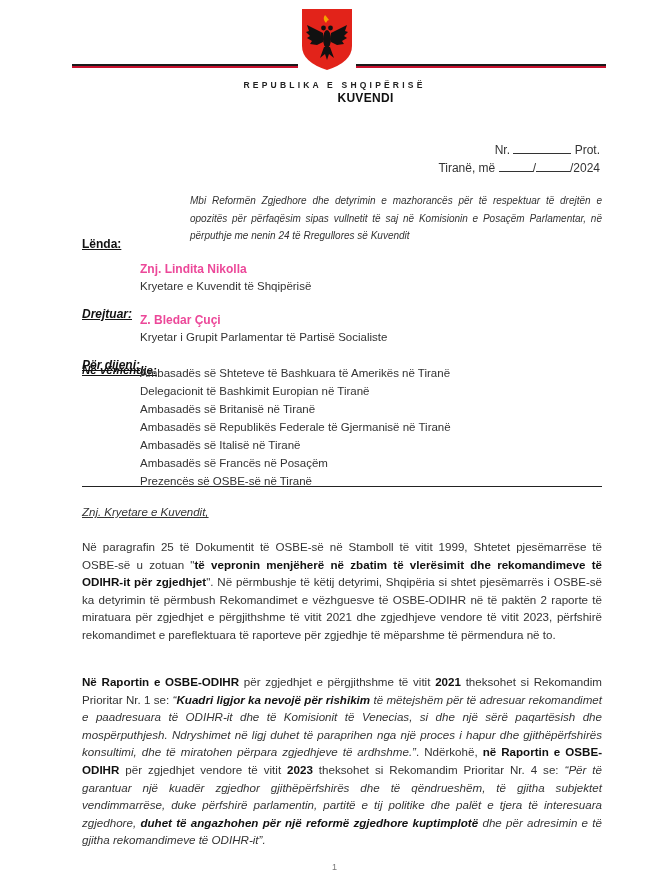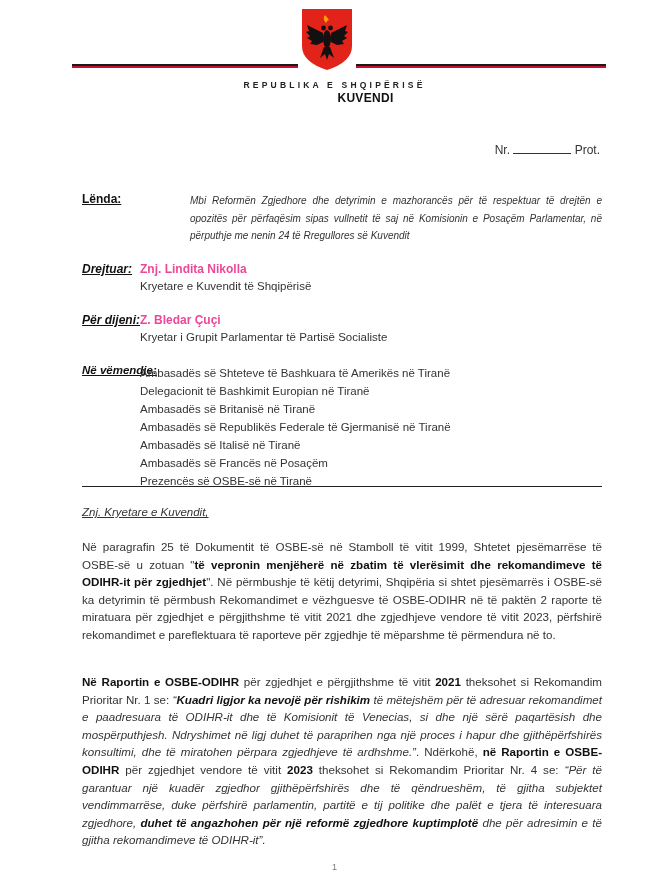--- a/index.html
+++ b/index.html
@@ -21,21 +21,21 @@
            font-size:12.5px; font-weight:bold; font-style:italic; color:#111; }
 
   
   .prot { position:absolute; right:57px; font-size:12px; color:#333; }
   .prot.nr { top:142px; }
   .prot.date { top:160px; }
   .blank { display:inline-block; border-bottom:1px solid #333; height:11px; vertical-align:baseline; }
 
   
   .label { position:absolute; left:70px; font-size:12px; font-weight:bold; font-style:italic;
-           text-decoration:underline; color:#111; }
+           text-decoration:underline; color:#111;margin-top:45px; }
   .label.plain { font-style:normal; }
   .subject { position:absolute; left:178px; top:192px; width:412px; font-size:10px;
              font-style:italic; color:#333; line-height:17.5px; text-align:justify; }
   .rec-name { position:absolute; left:128px; font-size:12px; font-weight:bold; color:#ec4899; }
   .rec-title { position:absolute; left:128px; font-size:11.5px; color:#333; }
 
   .cc-list { position:absolute; left:128px; top:364px; font-size:11.5px; color:#333; line-height:18px; }
   .cc-list div { white-space:nowrap; }
   .cc-label { position:absolute; left:70px; top:364px; font-size:11.5px; font-weight:bold;
               font-style:italic; text-decoration:underline; color:#111; }
@@ -76,20 +76,24 @@
   </svg>
 
   <div class="republic">REPUBLIKA E SHQIPËRISË</div>
   <div class="kuvendi">KUVENDI</div>
 
   <div class="prot nr">
     <span>Nr.</span>
     <span class="blank" style="width:58px"></span>
     <span>Prot.</span>
   </div>
+  <div class="prot date">
+    <span>Tiranë, më</span>
+    <span class="blank" style="width:34px"></span><span>/</span><span class="blank" style="width:34px"></span><span>/2024</span>
+  </div>
 
   <div class="label plain" style="top:192px">Lënda:</div>
   <div class="subject">Mbi Reformën Zgjedhore dhe detyrimin e mazhorancës për të respektuar të drejtën e opozitës për përfaqësim sipas vullnetit të saj në Komisionin e Posaçëm Parlamentar, në përputhje me nenin 24 të Rregullores së Kuvendit</div>
 
   <div class="label" style="top:262px">Drejtuar:</div>
   <div class="rec-name" style="top:262px">Znj. Lindita Nikolla</div>
   <div class="rec-title" style="top:280px">Kryetare e Kuvendit të Shqipërisë</div>
 
   <div class="label" style="top:313px">Për dijeni:</div>
   <div class="rec-name" style="top:313px">Z. Bledar Çuçi</div>

